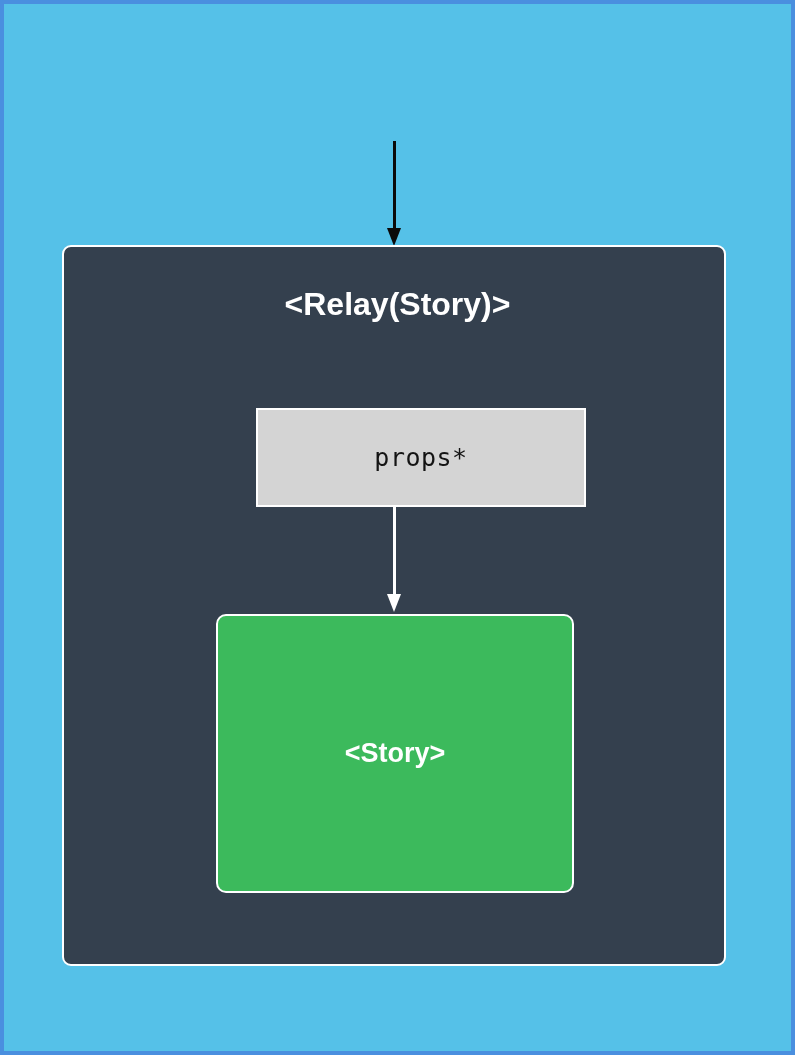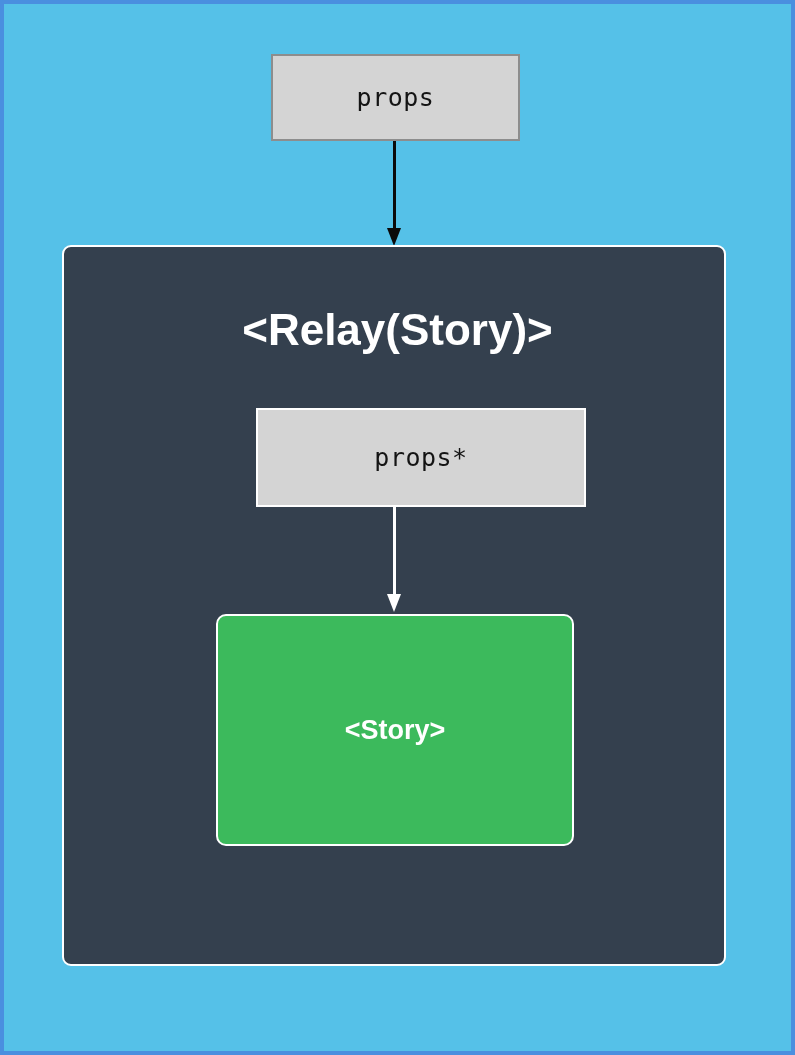--- a/index.html
+++ b/index.html
@@ -80,59 +80,55 @@
     border: 2px solid var(--white);
     border-radius: 9px;
   }
   .relay-title {
     position: absolute;
     left: 0; top: 282px;
     width: 100%;
     text-align: center;
     color: var(--white);
     font-weight: bold;
-    font-size: 44px;
+    font-size: 32px;
     letter-spacing: 0px;
-    margin-top: 19px;
   }
 
   
   .props-star-box {
     position: absolute;
     left: 252px; top: 404px;
     width: 330px; height: 99px;
     background: var(--gray-fill);
     border: 2px solid var(--white);
     display: flex; align-items: center; justify-content: center;
   }
 
   
   .story-box {
     position: absolute;
     left: 212px; top: 610px;
-    width: 358px; height: 232px;
+    width: 358px; height: 279px;
     background: var(--story-fill);
     border: 2px solid var(--white);
     border-radius: 10px;
     display: flex; align-items: center; justify-content: center;
   }
   .story-label {
     color: var(--white);
     font-weight: bold;
     font-size: 27px;
   }
 </style>
 </head>
 <body>
 
 <div class="page">
 
-  <div class="props-box">
-    <span class="mono-label">props</span>
-  </div>
 
   <div class="arrow-line black-arrow-line"></div>
   <div class="arrow-head black-arrow-head"></div>
 
   <div class="relay-container"></div>
 
   <div class="relay-title">&lt;Relay(Story)&gt;</div>
 
   <div class="props-star-box">
     <span class="mono-label">props*</span>

